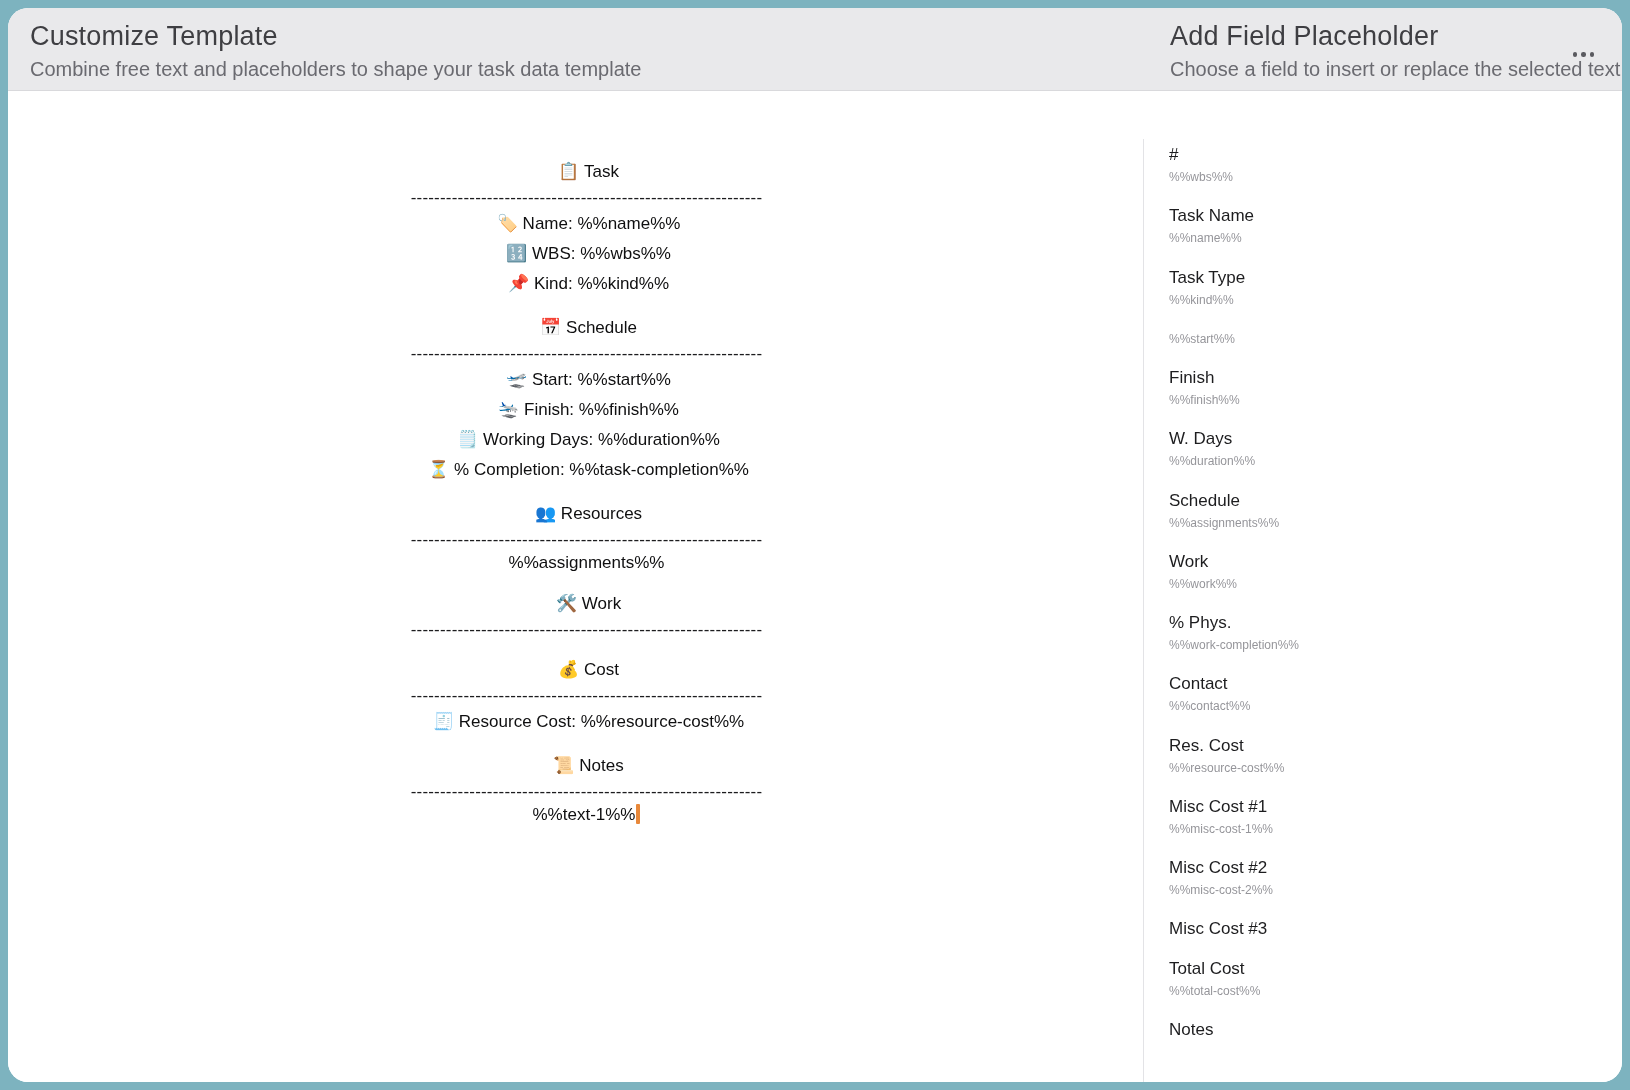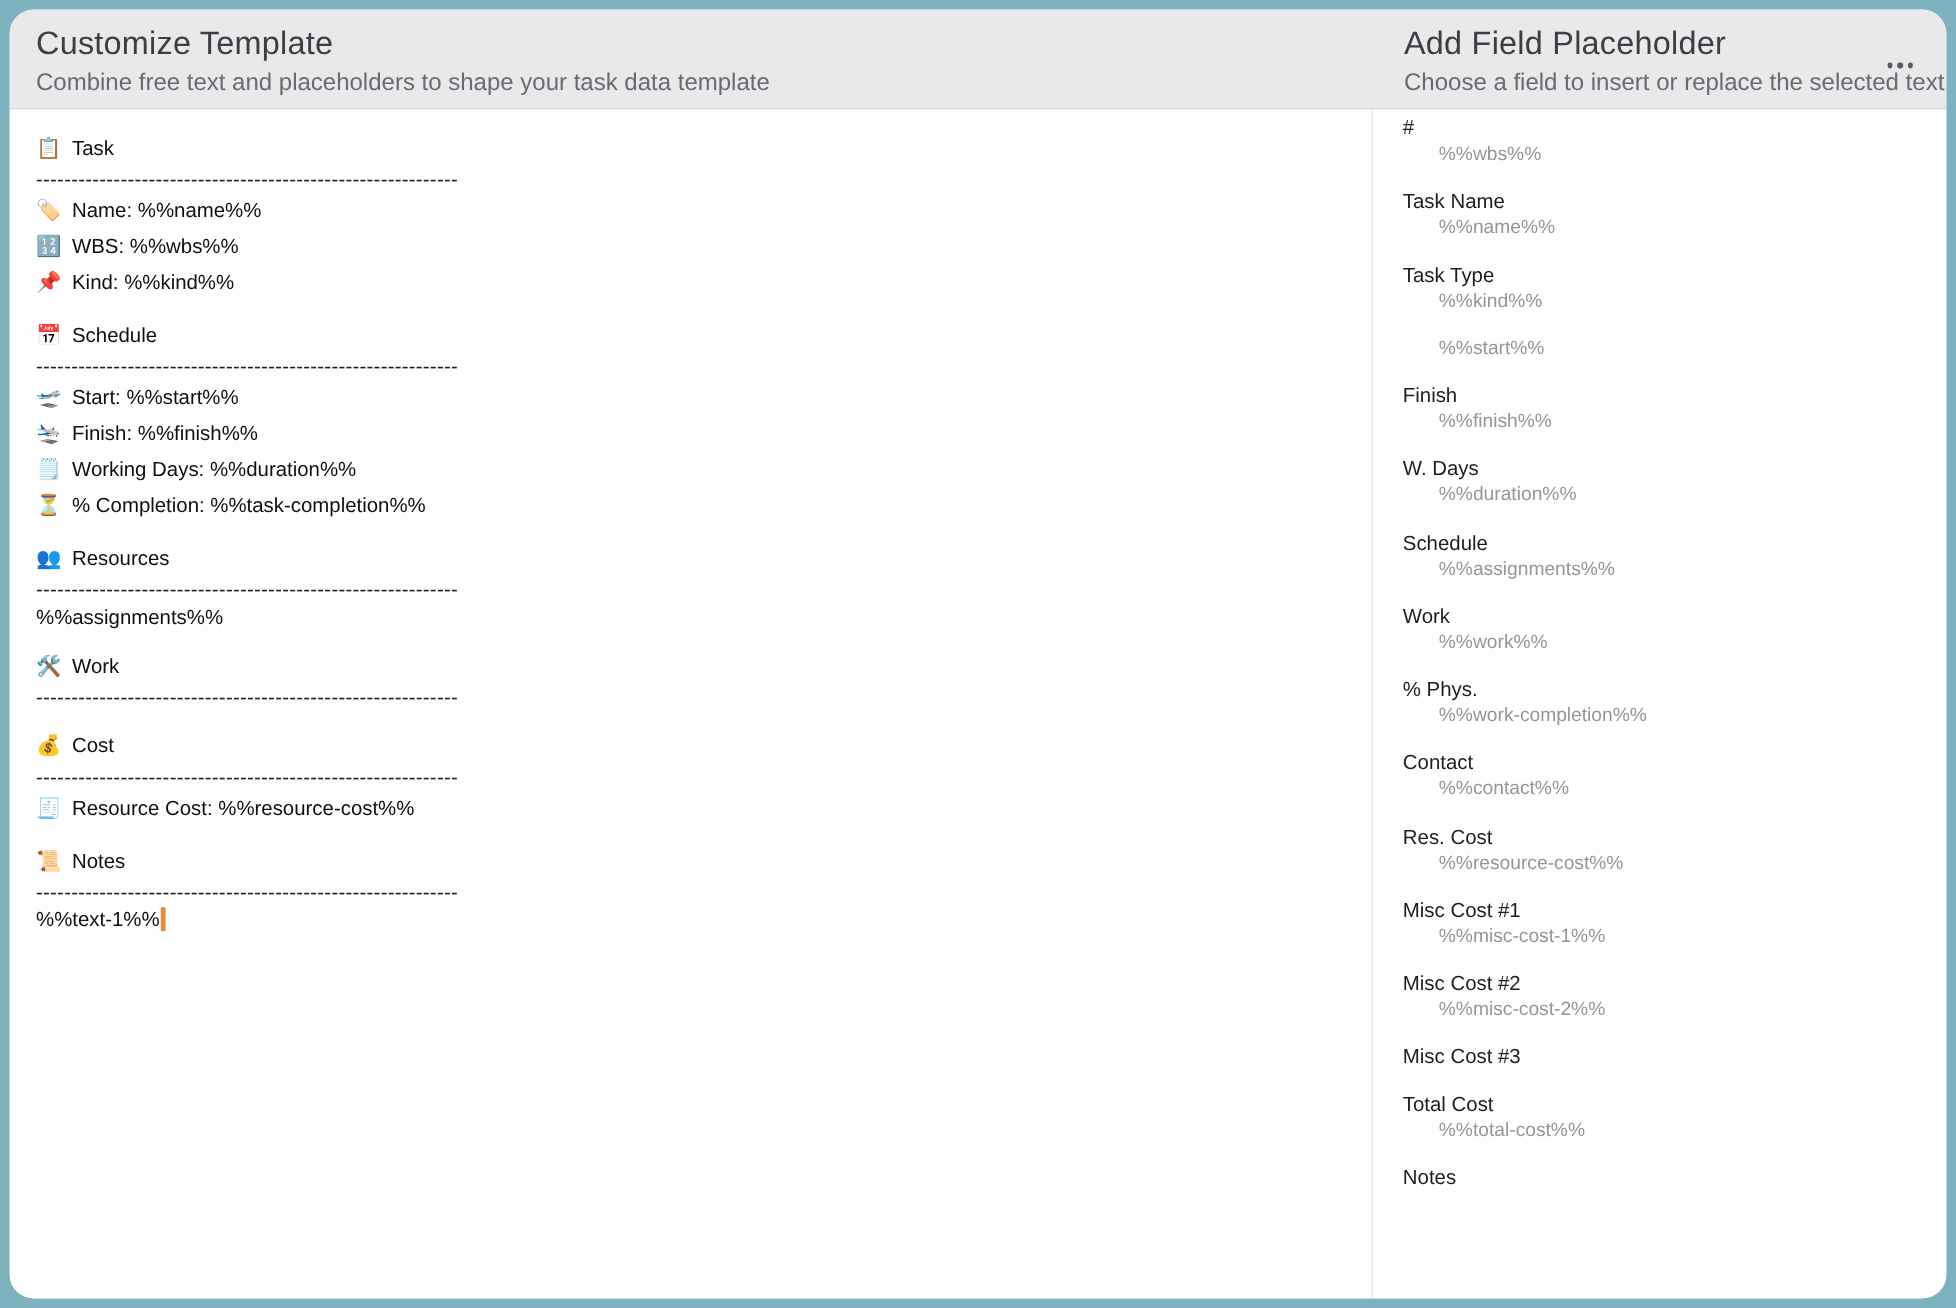--- a/index.html
+++ b/index.html
@@ -5,21 +5,21 @@
   html,body{margin:0;padding:0;}
   body{
     width:1630px;height:1090px;
     background:#7db3bf;
     font-family:"Liberation Sans","DejaVu Sans",sans-serif;
     position:relative;overflow:hidden;
   }
   .frame{
     position:absolute;left:8px;top:8px;width:1614px;height:1074px;
     background:#ffffff;border-radius:20px;overflow:hidden;
-    display:flex;flex-direction:column;
+    display:flex;flex-direction:column;gap:48px;
   }
   .hdr{
     height:82px;flex:none;background:#e9e9eb;
     border-bottom:1px solid #d9d9dc;position:relative;
   }
   .hdr-title{
     font-size:27px;font-weight:500;color:#3e3e42;letter-spacing:.2px;
   }
   .hdr-sub{
     font-size:20px;color:#6a6a70;margin-top:6px;
@@ -28,41 +28,42 @@
   .hdr-right{position:absolute;left:1162px;top:13px;}
   .more-btn{
     position:absolute;right:24px;top:40px;display:flex;gap:4px;cursor:pointer;padding:4px;
   }
   .more-btn .dot{width:4.5px;height:4.5px;border-radius:50%;background:#5a5a5f;}
   .bodyrow{flex:1;display:flex;min-height:0;}
   .editor{
     width:1135px;flex:none;background:#ffffff;
     padding:18px 0 12px 22px;font-size:17px;color:#0f0f10;
     box-sizing:border-box;
+    text-align:center;
   }
   .sec{margin-bottom:14px;}
   .sec-head{line-height:30px;white-space:pre;}
   .sec-icon,.row-icon{display:inline-block;width:30px;font-size:17px;}
   .dashline{
     line-height:22px;font-size:17px;color:#1c1c1e;
     white-space:pre;letter-spacing:.2px;
   }
   .row{line-height:30px;white-space:pre;}
   .row.bare{line-height:24px;}
   .caret{
     display:inline-block;width:4px;height:20px;border-radius:1px;
     vertical-align:-4px;margin-left:1px;background:#e8883a;
   }
   .fields{
     flex:1;border-left:1px solid #e3e3e6;background:#ffffff;
     padding:5px 0 0 25px;overflow:hidden;box-sizing:border-box;
   }
   .field{margin-bottom:17.25px;cursor:pointer;}
   .f-label{font-size:17px;line-height:22px;color:#1d1d1f;}
-  .f-ph{font-size:16px;line-height:22px;color:#95959a;margin-left:30px;}
+  .f-ph{font-size:12px;line-height:22px;color:#95959a;}
 </style>
 </head>
 <body>
 
 <div class="frame">
 
   <div class="hdr">
     <div class="hdr-left">
       <div class="hdr-title">Customize Template</div>
       <div class="hdr-sub">Combine free text and placeholders to shape your task data template</div>

